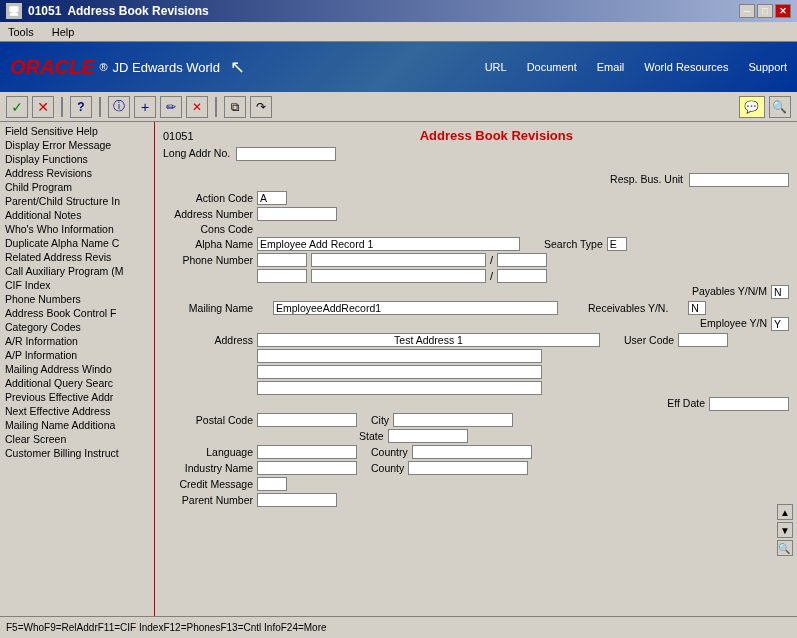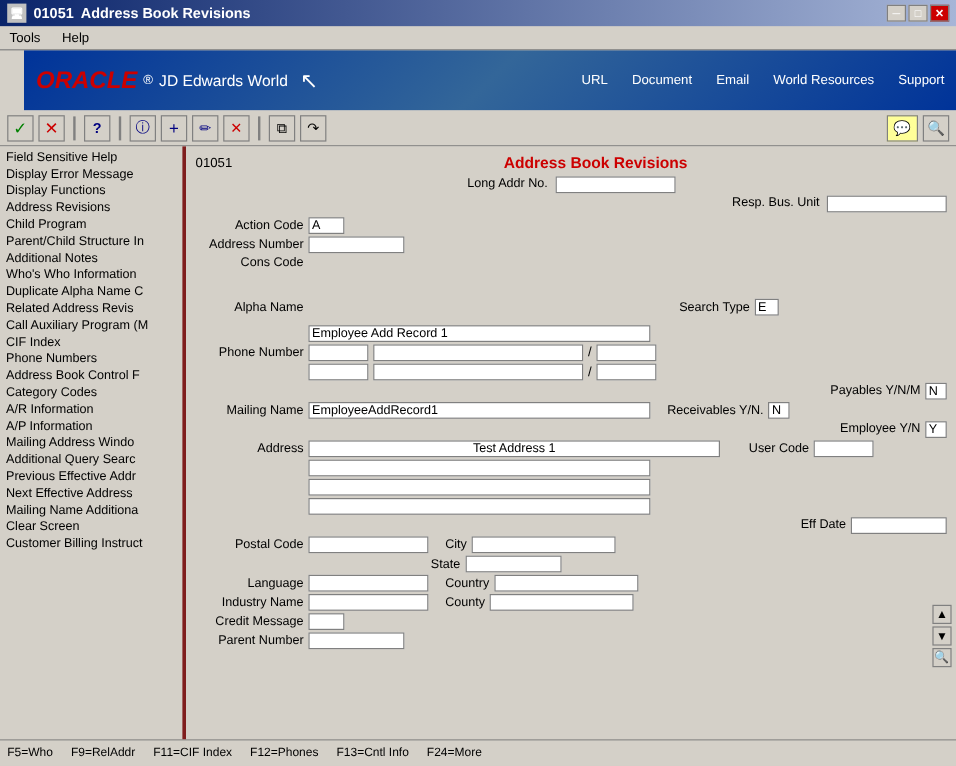--- a/index.html
+++ b/index.html
@@ -32,21 +32,20 @@
     .menu-item { font-size: 11px; cursor: pointer; padding: 1px 4px; }
 
     
     .oracle-header {
       background: linear-gradient(135deg, #003399 0%, #336699 50%, #003399 100%);
       height: 50px;
       display: flex;
       align-items: center;
       justify-content: space-between;
       padding: 0 10px;
-      margin-left: 20px;
     }
     .oracle-logo { display: flex; align-items: center; gap: 5px; }
     .oracle-text { color: #cc0000; font-size: 20px; font-weight: bold; font-style: italic; }
     .jde-text { color: white; font-size: 13px; }
     .header-nav { display: flex; gap: 20px; align-items: center; }
     .header-nav a { color: white; font-size: 11px; text-decoration: none; cursor: pointer; }
 
     
     .toolbar {
       background: #d4d0c8;
@@ -69,21 +68,21 @@
     
     .main-layout {
       display: flex;
       height: calc(638px - 22px - 20px - 50px - 30px - 22px);
     }
 
     
     .sidebar {
       width: 155px;
       background: #d4d0c8;
-      border-right: 3px solid #7f1d1d;
+      border-right: 1px solid #7f1d1d;
       padding: 2px 0;
       overflow-y: auto;
       flex-shrink: 0;
     }
     .sidebar-item {
       padding: 1px 5px;
       font-size: 10.5px;
       cursor: pointer;
       white-space: nowrap;
       overflow: hidden;
@@ -123,32 +122,32 @@
     .form-input {
       background: white;
       border: 1px solid #808080;
       height: 14px;
       font-size: 10.5px;
       padding: 0 2px;
       font-family: Arial, sans-serif;
     }
     .form-input-sm { width: 30px; }
     .form-input-md { width: 80px; }
-    .form-input-xl { width: 285px; margin-top: 44px; }
+    .form-input-xl { width: 263px; }
 
     
     .status-bar {
       background: #d4d0c8;
       border-top: 1px solid #808080;
       height: 22px;
       display: flex;
       align-items: center;
       padding: 0 6px;
       font-size: 10px;
-      gap: 15px;
+      gap: 0;
     }
     .fkey { font-size: 10px; }
 
     
     .scroll-btns {
       display: flex;
       flex-direction: column;
       gap: 2px;
       position: absolute;
       right: 4px;
@@ -246,21 +245,21 @@
     <div class="sidebar-item">Customer Billing Instruct</div>
   </div>
 
   <div class="content" style="position:relative;">
 
     <div style="display:flex; align-items:center; margin-bottom:4px;">
       <span class="form-id" style="margin-right:10px;">01051</span>
       <span class="form-title" style="flex:1;text-align:center;">Address Book Revisions</span>
     </div>
 
-    <div style="display:flex; justify-content:center; gap:6px; margin-bottom:2px;">
+    <div style="display:flex; justify-content:flex-start; gap:6px; margin-bottom:12px;">
       <span class="field-label-right">Long Addr No.</span>
       <input class="form-input" style="width: 100px;" value="">
     </div>
     <div style="display:flex; justify-content:flex-end; gap:6px; margin-bottom:4px;">
       <span class="field-label-right">Resp. Bus. Unit</span>
       <input class="form-input" style="width: 100px;" value="">
     </div>
 
     <div class="form-row">
       <span class="field-label">Action Code</span>
@@ -296,21 +295,21 @@
       <input class="form-input" style="width: 175px;" value="">
       <span>/</span>
       <input class="form-input" style="width: 50px;" value="">
     </div>
 
     <div style="display:flex; justify-content:flex-end; gap:4px; margin-bottom:2px; margin-top:2px;">
       <span class="field-label-right">Payables Y/N/M</span>
       <input class="form-input" style="width: 18px;" value="N">
     </div>
 
-    <div style="display:flex; align-items:center; gap:4px; margin-bottom:2px;">
+    <div style="display:flex; align-items:center; gap:20px; margin-bottom:2px;">
       <span class="field-label">Mailing Name</span>
       <input class="form-input" style="width: 285px;" value="EmployeeAddRecord1">
       <span style="margin-left:10px;" class="field-label-right">Receivables Y/N.</span>
       <input class="form-input" style="width: 18px;" value="N">
     </div>
 
     <div style="display:flex; justify-content:flex-end; gap:4px; margin-bottom:2px;">
       <span class="field-label-right">Employee Y/N</span>
       <input class="form-input" style="width: 18px;" value="Y">
     </div>

